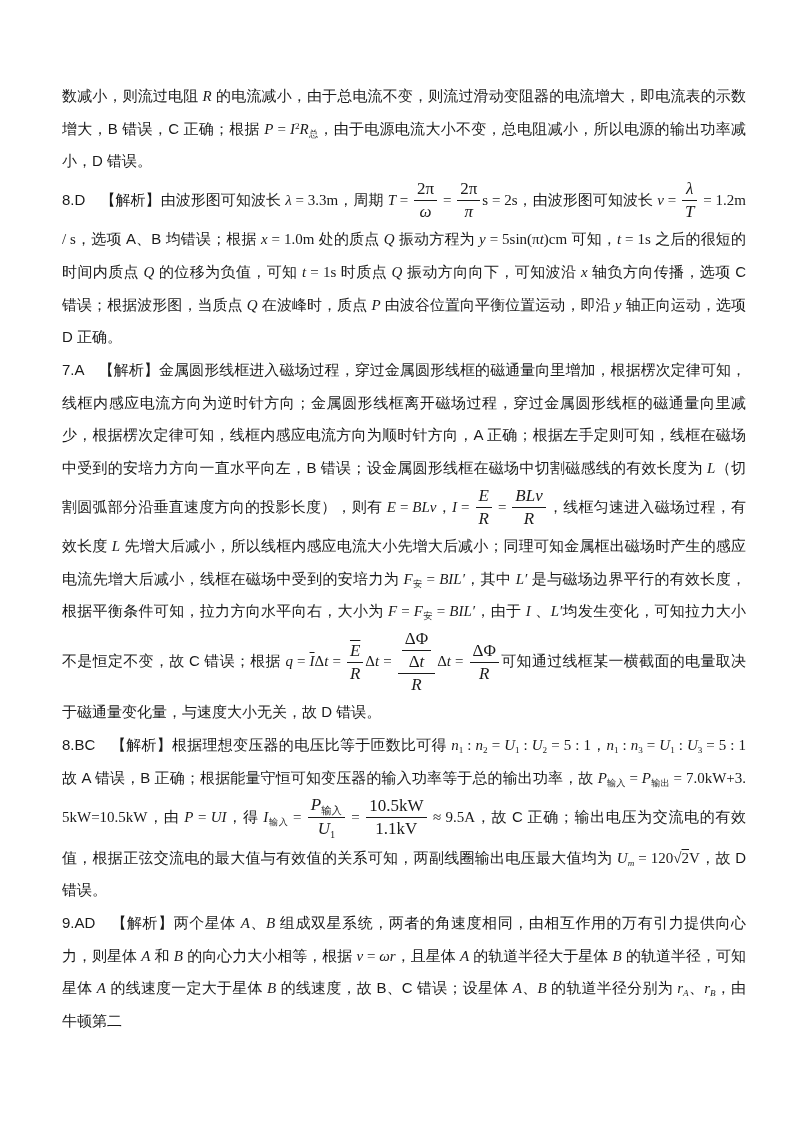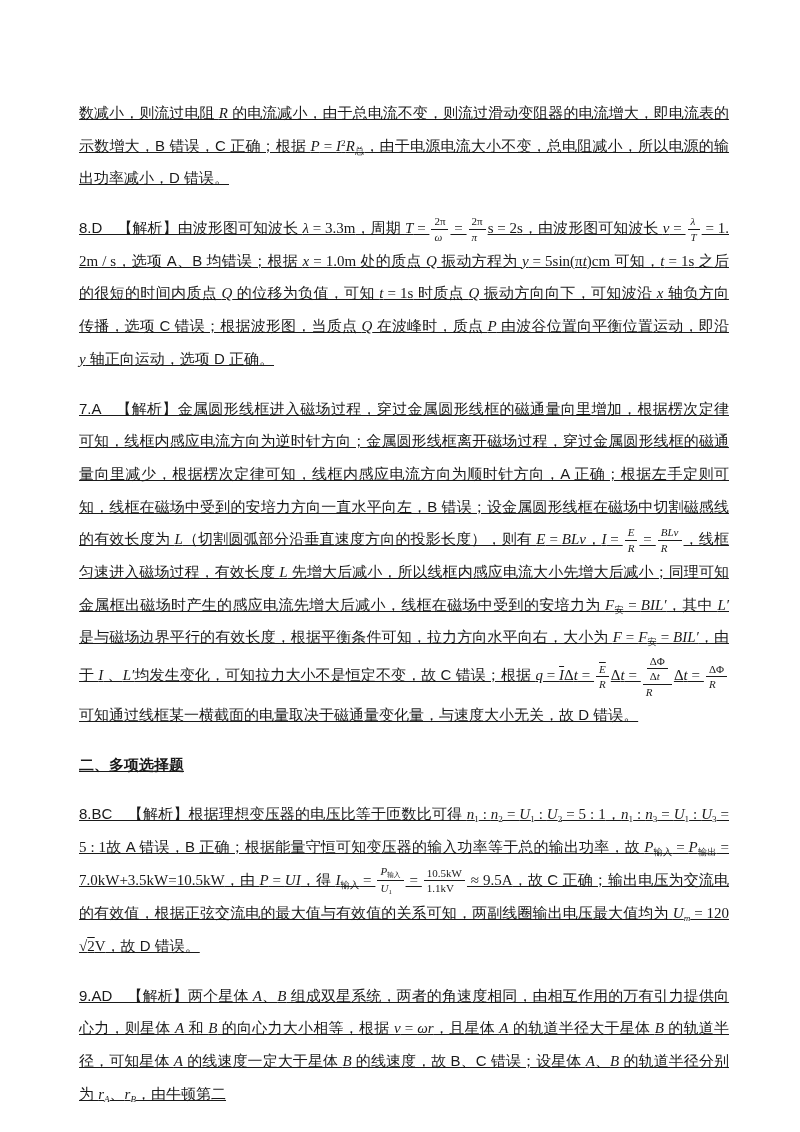--- a/index.html
+++ b/index.html
@@ -13,23 +13,22 @@
   .page {
     box-sizing: border-box;
     width: 800px; height: 1132px;
     padding: 80px 54px 40px 62px;
     background: #ffffff;
   }
   .para {
     font-size: 15px;
     line-height: 2.18;
     text-align: justify;
-    margin: 17px;
+    margin: 0;
     word-break: break-all;
-    text-decoration: underline;
   }
   .heading { font-weight: bold; }
   .cn { font-family: "Liberation Sans", sans-serif; }
   .bold { font-weight: bold; }
   .rm { font-family: "Liberation Serif", serif; }
   .it { font-family: "Liberation Serif", serif; font-style: italic; }
   .bar { text-decoration: overline; }
   .grp { white-space: nowrap; }
   .sb { font-size: 61%; vertical-align: -0.35em; letter-spacing: 0; }
   .sp { font-size: 61%; vertical-align: 0.55em; }
@@ -37,24 +36,24 @@
     display: inline-flex;
     flex-direction: column;
     align-items: stretch;
     vertical-align: middle;
     margin: 0 2px;
     font-family: "Liberation Serif", serif;
     text-align: center;
   }
   .frac .num, .frac .den {
     display: block;
-    font-size: 11px;
+    font-size: 17px;
     line-height: 1.3;
     padding: 0 3px;
-    text-align: left;
+    text-align: center;
     white-space: nowrap;
   }
   .frac .den { border-top: 1px solid #1a1a1a; }
   .frac .frac { vertical-align: middle; margin: 0 1px; }
   .rad { text-decoration: overline; }
 </style>
 </head>
 <body style="background: rgb(255, 255, 255); color: rgb(26, 26, 26);">
 
 <div class="page">
@@ -82,21 +81,20 @@
         </span><span class="rm">Δ</span><span class="it">t</span><span class="rm"> = </span><span class="frac">
           <span class="num"><span class="frac">
               <span class="num"><span class="rm">ΔΦ</span></span>
               <span class="den"><span class="rm">Δ</span><span class="it">t</span></span>
             </span></span>
           <span class="den"><span class="it">R</span></span>
         </span><span class="rm">Δ</span><span class="it">t</span><span class="rm"> = </span><span class="frac">
           <span class="num"><span class="rm">ΔΦ</span></span>
           <span class="den"><span class="it">R</span></span>
         </span><span class="cn">可知通过线框某一横截面的电量取决于磁通量变化量，与速度大小无关，故 D 错误。</span></div>
-      <div class="para heading"><span class="cn bold">二、多项选择题</span></div>
       <div class="para"><span class="cn">8.BC　【解析】根据理想变压器的电压比等于匝数比可得 </span><span class="grp"><span class="it">n</span><span class="rm sb">1</span></span><span class="rm"> : </span><span class="grp"><span class="it">n</span><span class="rm sb">2</span></span><span class="rm"> = </span><span class="grp"><span class="it">U</span><span class="rm sb">1</span></span><span class="rm"> : </span><span class="grp"><span class="it">U</span><span class="rm sb">2</span></span><span class="rm"> = 5 : 1</span><span class="cn">，</span><span class="grp"><span class="it">n</span><span class="rm sb">1</span></span><span class="rm"> : </span><span class="grp"><span class="it">n</span><span class="rm sb">3</span></span><span class="rm"> = </span><span class="grp"><span class="it">U</span><span class="rm sb">1</span></span><span class="rm"> : </span><span class="grp"><span class="it">U</span><span class="rm sb">3</span></span><span class="rm"> = 5 : 1</span><span class="cn">故 A 错误，B 正确；根据能量守恒可知变压器的输入功率等于总的输出功率，故 </span><span class="grp"><span class="it">P</span><span class="cn sb">输入</span></span><span class="rm"> = </span><span class="grp"><span class="it">P</span><span class="cn sb">输出</span></span><span class="rm"> = 7.0kW+3.5kW=10.5kW</span><span class="cn">，由 </span><span class="it">P</span><span class="rm"> = </span><span class="it">UI</span><span class="cn">，得 </span><span class="grp"><span class="it">I</span><span class="cn sb">输入</span></span><span class="rm"> = </span><span class="frac">
           <span class="num"><span class="grp"><span class="it">P</span><span class="cn sb">输入</span></span></span>
           <span class="den"><span class="grp"><span class="it">U</span><span class="rm sb">1</span></span></span>
         </span><span class="rm"> = </span><span class="frac">
           <span class="num"><span class="rm">10.5kW</span></span>
           <span class="den"><span class="rm">1.1kV</span></span>
         </span><span class="rm"> ≈ 9.5A</span><span class="cn">，故 C 正确；输出电压为交流电的有效值，根据正弦交流电的最大值与有效值的关系可知，两副线圈输出电压最大值均为 </span><span class="grp"><span class="it">U</span><span class="it sb">m</span></span><span class="rm"> = 120</span><span class="rm"><span class="rm">√</span><span class="rm rad">2</span></span><span class="rm">V</span><span class="cn">，故 D 错误。</span></div>
       <div class="para"><span class="cn">9.AD　【解析】两个星体 </span><span class="it">A</span><span class="cn">、</span><span class="it">B</span><span class="cn"> 组成双星系统，两者的角速度相同，由相互作用的万有引力提供向心力，则星体 </span><span class="it">A</span><span class="cn"> 和 </span><span class="it">B</span><span class="cn"> 的向心力大小相等，根据 </span><span class="it">v</span><span class="rm"> = </span><span class="it">ωr</span><span class="cn">，且星体 </span><span class="it">A</span><span class="cn"> 的轨道半径大于星体 </span><span class="it">B</span><span class="cn"> 的轨道半径，可知星体 </span><span class="it">A</span><span class="cn"> 的线速度一定大于星体 </span><span class="it">B</span><span class="cn"> 的线速度，故 B、C 错误；设星体 </span><span class="it">A</span><span class="cn">、</span><span class="it">B</span><span class="cn"> 的轨道半径分别为 </span><span class="grp"><span class="it">r</span><span class="it sb">A</span></span><span class="cn">、</span><span class="grp"><span class="it">r</span><span class="it sb">B</span></span><span class="cn">，由牛顿第二</span></div>
     </div>
 </div>

